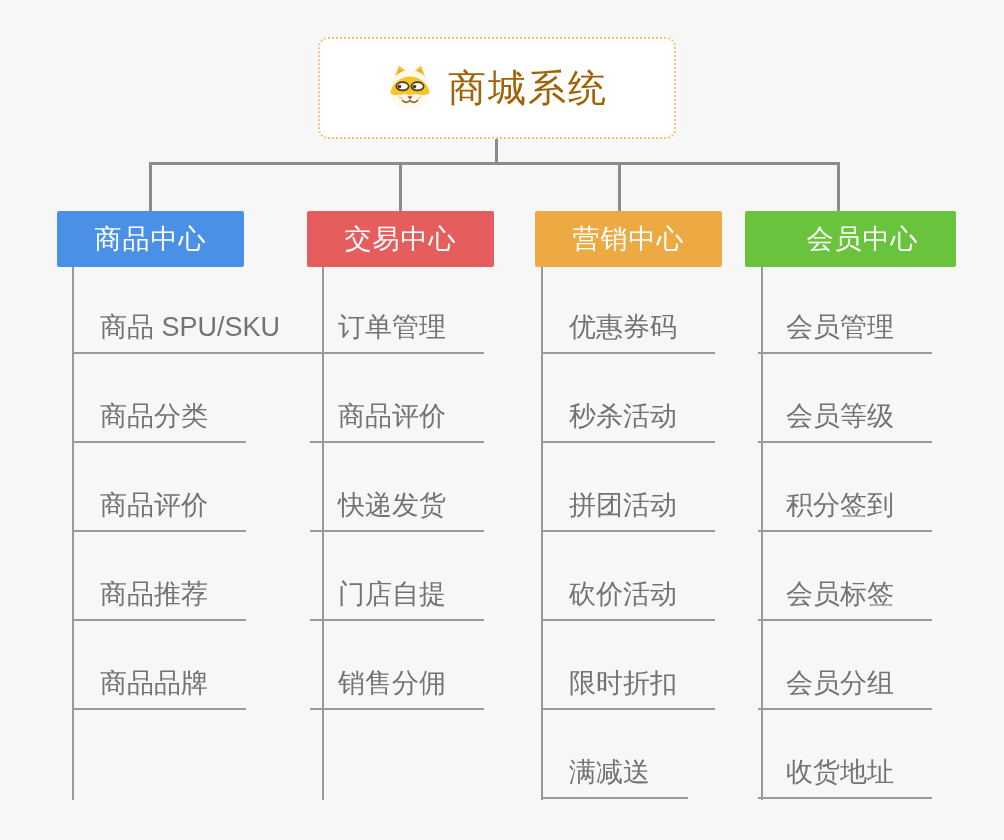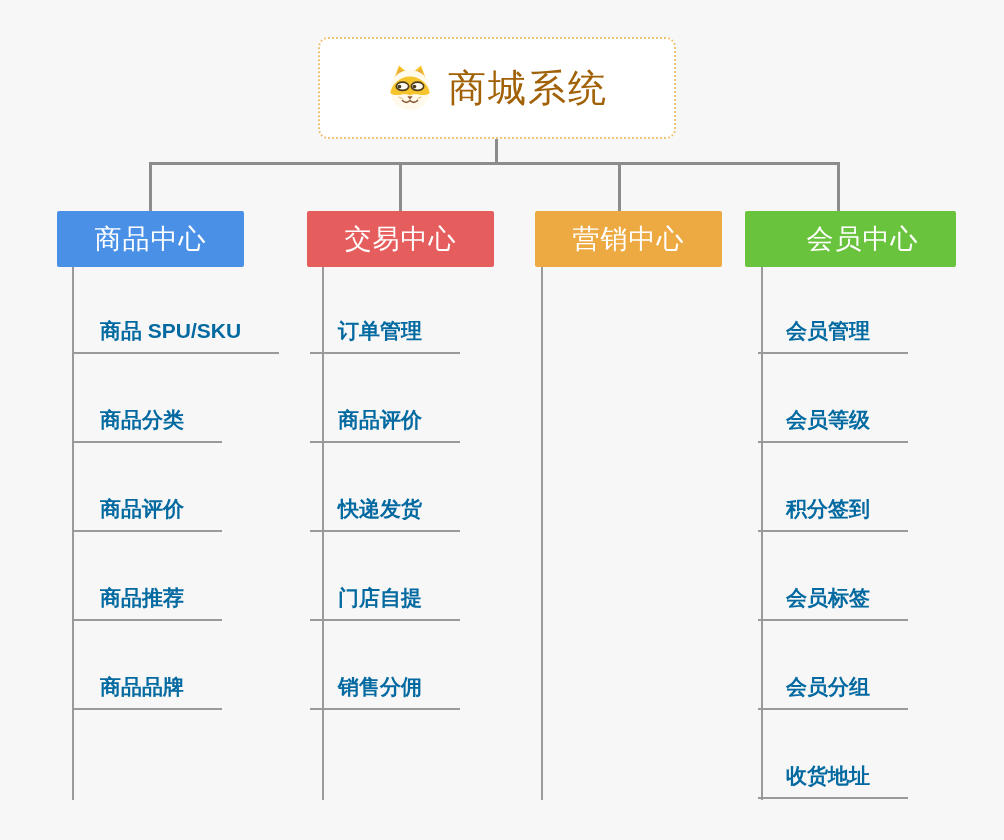--- a/index.html
+++ b/index.html
@@ -80,24 +80,23 @@
   .item-col-2{left:541px;}
   .item-col-3{left:758px;}
   .leaf-item{
     width:max-content;
     height:89px;
     box-sizing:border-box;
     display:flex;
     align-items:flex-end;
     padding:0 38px 7px 28px;
     border-bottom:2px solid #9a9a9a;
-    font-size:21px;
-    color:#0369a1;
+    font-size:27px;
+    color:#737373;
     white-space:nowrap;
-    font-weight:bold;
   }
   .leaf-item:first-child{height:87px;}
 </style>
 </head>
 <body>
 
 <div class="canvas">
 
   <div class="line root-stem"></div>
   <div class="line bus"></div>
@@ -151,20 +150,28 @@
   </div>
 
   <div class="item-col item-col-1">
     <div class="leaf-item">订单管理</div>
     <div class="leaf-item">商品评价</div>
     <div class="leaf-item">快递发货</div>
     <div class="leaf-item">门店自提</div>
     <div class="leaf-item">销售分佣</div>
   </div>
 
+  <div class="item-col item-col-2">
+    <div class="leaf-item">优惠券码</div>
+    <div class="leaf-item">秒杀活动</div>
+    <div class="leaf-item">拼团活动</div>
+    <div class="leaf-item">砍价活动</div>
+    <div class="leaf-item">限时折扣</div>
+    <div class="leaf-item">满减送</div>
+  </div>
 
   <div class="item-col item-col-3">
     <div class="leaf-item">会员管理</div>
     <div class="leaf-item">会员等级</div>
     <div class="leaf-item">积分签到</div>
     <div class="leaf-item">会员标签</div>
     <div class="leaf-item">会员分组</div>
     <div class="leaf-item">收货地址</div>
   </div>
 

